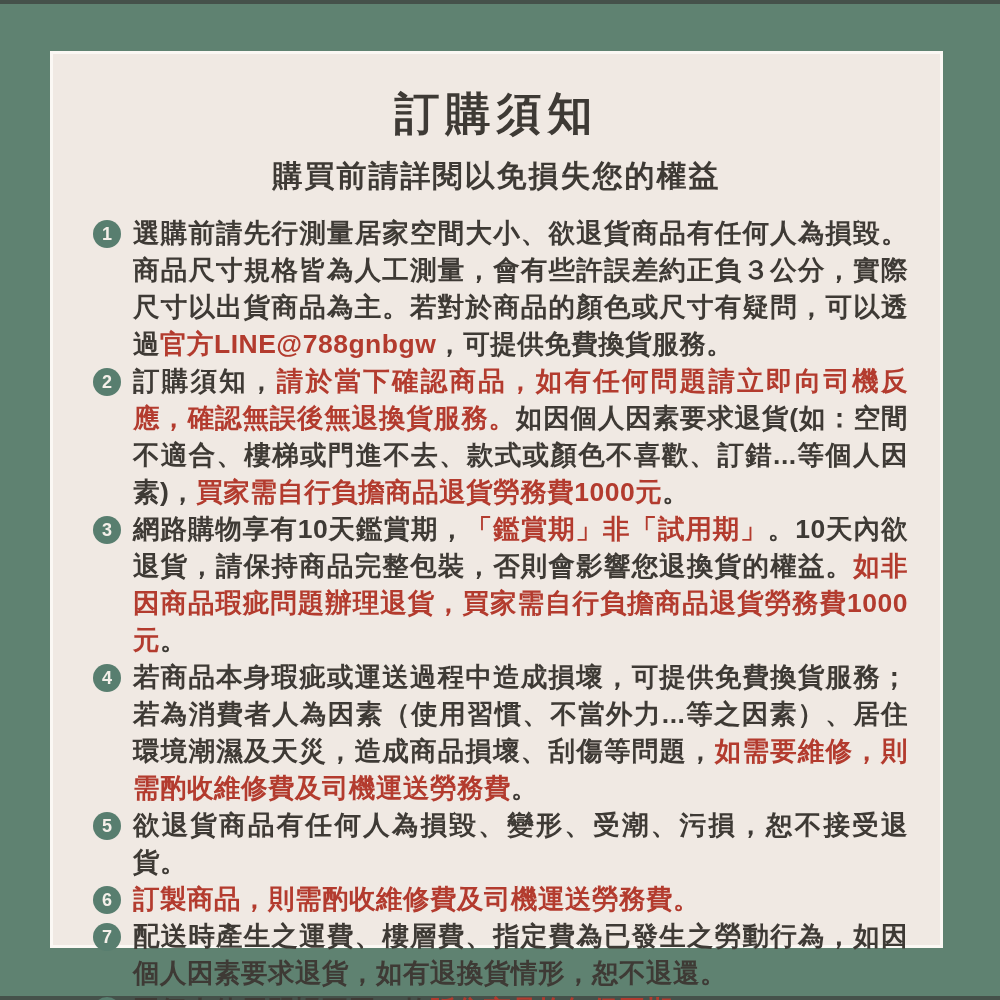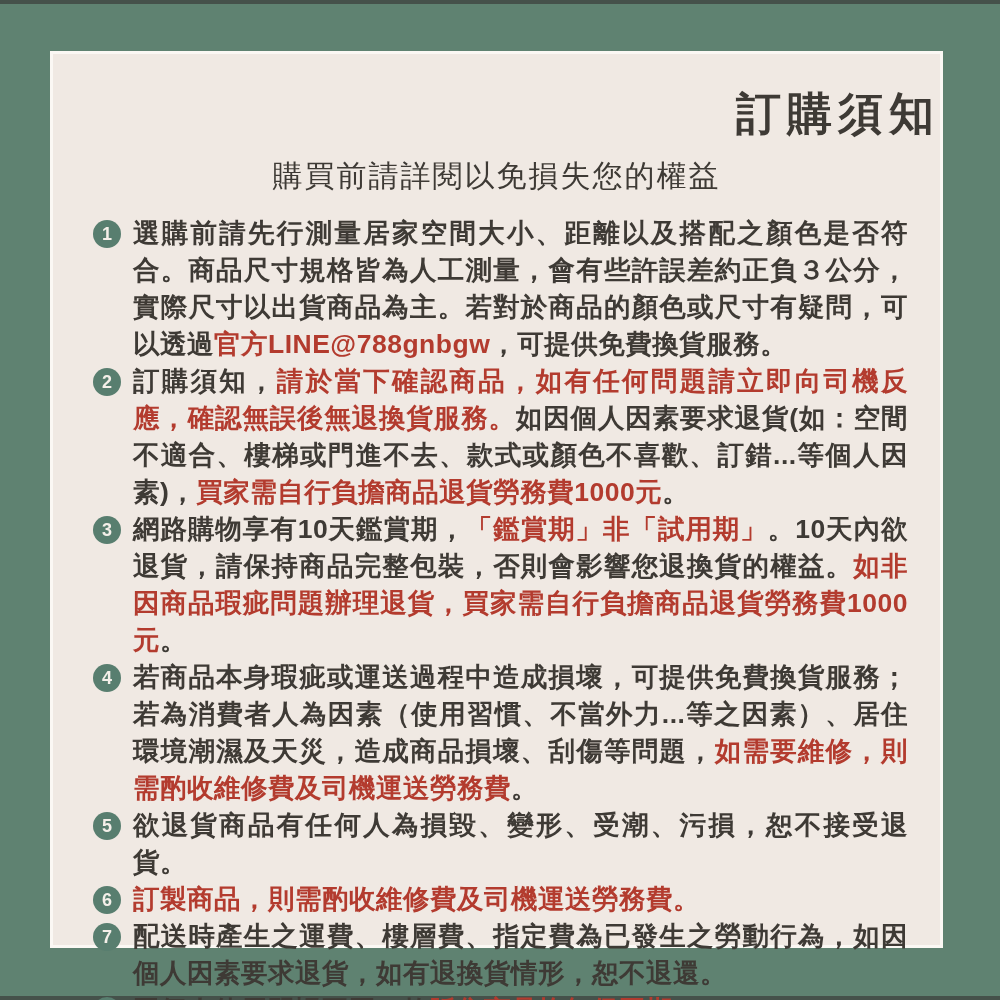--- a/index.html
+++ b/index.html
@@ -24,31 +24,31 @@
   .edge-strip.bottom{bottom:0;}
   .card{
     position:absolute;
     left:50px;top:51px;
     width:893px;height:897px;
     background:var(--card-bg);
     border:3px solid var(--card-edge);
   }
   .title{
     margin-top:30px;
-    text-align:right;
+    text-align:center;
     font-size:45px;
     font-weight:700;
     letter-spacing:6px;
     color:var(--ink);
   }
   .subtitle{
     margin-top:12px;
     text-align:center;
     font-size:30px;
-    font-weight:400;
+    font-weight:700;
     letter-spacing:2px;
     color:var(--ink);
   }
   .notice-list{
     margin-top:18px;
     padding:0 32px 0 40px;
   }
   .notice{
     display:flex;
     align-items:flex-start;
@@ -83,21 +83,21 @@
 
 <div class="edge-strip top"></div>
 <div class="edge-strip bottom"></div>
 
 <div class="card">
   <h1 class="title">訂購須知</h1>
   <h2 class="subtitle">購買前請詳閱以免損失您的權益</h2>
   <div class="notice-list">
       <div class="notice">
         <span class="badge">1</span>
-        <p class="notice-text"><span>選購前請先行測量居家空間大小、距離以及搭配之顏色是否符合。商品尺寸規格皆為人工測量，會有些許誤差約正負３公分，實際尺寸以出貨商品為主。若對於商品的顏色或尺寸有疑問，可以透過</span><span class="red">官方LINE@788gnbgw</span><span>，可提供免費換貨服務。</span></p>
+        <p class="notice-text"><span>選購前請先行測量居家空間大小、欲退貨商品有任何人為損毀。商品尺寸規格皆為人工測量，會有些許誤差約正負３公分，實際尺寸以出貨商品為主。若對於商品的顏色或尺寸有疑問，可以透過</span><span class="red">官方LINE@788gnbgw</span><span>，可提供免費換貨服務。</span></p>
       </div>
       <div class="notice">
         <span class="badge">2</span>
         <p class="notice-text"><span>訂購須知，</span><span class="red">請於當下確認商品，如有任何問題請立即向司機反應，確認無誤後無退換貨服務。</span><span>如因個人因素要求退貨(如：空間不適合、樓梯或門進不去、款式或顏色不喜歡、訂錯...等個人因素)，</span><span class="red">買家需自行負擔商品退貨勞務費1000元</span><span>。</span></p>
       </div>
       <div class="notice">
         <span class="badge">3</span>
         <p class="notice-text"><span>網路購物享有10天鑑賞期，</span><span class="red">「鑑賞期」非「試用期」</span><span>。10天內欲退貨，請保持商品完整包裝，否則會影響您退換貨的權益。</span><span class="red">如非因商品瑕疵問題辦理退貨，買家需自行負擔商品退貨勞務費1000元</span><span>。</span></p>
       </div>
       <div class="notice">

